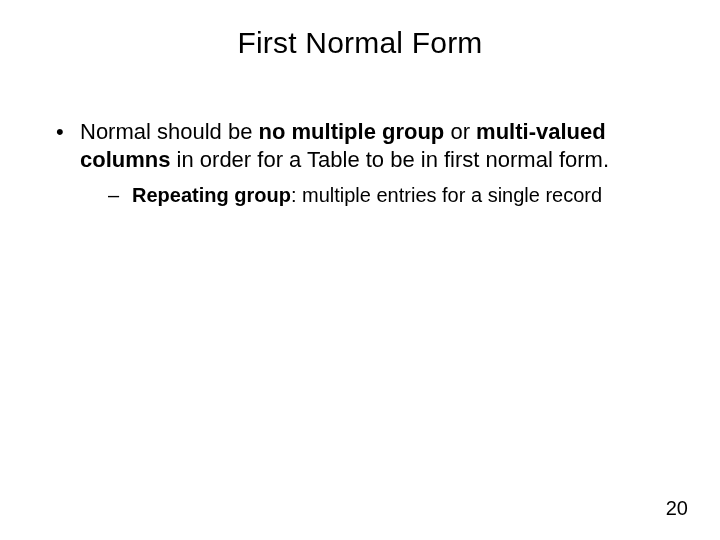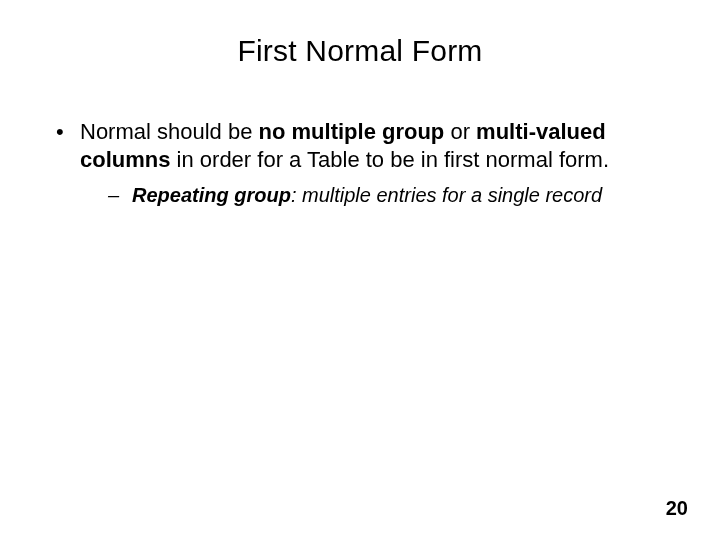--- a/index.html
+++ b/index.html
@@ -13,21 +13,21 @@
     position: relative;
   }
   .slide {
     width: 720px;
     height: 540px;
     position: relative;
     box-sizing: border-box;
   }
   .title {
     position: absolute;
-    top: 34px;
+    top: 26px;
     left: 0;
     width: 720px;
     text-align: center;
     font-size: 30px;
     font-weight: 400;
     letter-spacing: 0.2px;
   }
   .content {
     position: absolute;
     top: 118px;
@@ -52,40 +52,39 @@
     left: 2px;
     top: 0;
     font-size: 22px;
   }
   ul.sub {
     list-style: none;
     margin: 8px 0 0 0;
     padding: 0 0 0 28px;
     font-size: 20px;
     line-height: 1.35;
-    font-style: italic;
   }
   ul.sub > li {
     position: relative;
     padding-left: 24px;
     margin: 0 0 2px 0;
   }
   ul.sub > li::before {
     content: "–";
     position: absolute;
     left: 0;
     top: 0;
   }
   .b { font-weight: 700; }
   .page-number {
     position: absolute;
     bottom: 20px;
     right: 32px;
     font-size: 20px;
-    font-weight: 700;
+    font-weight: 400;
   }
 </style>
 </head>
 <body>
 
 <div class="slide">
 
   <div class="title">First Normal Form</div>
 
   <div class="content">

